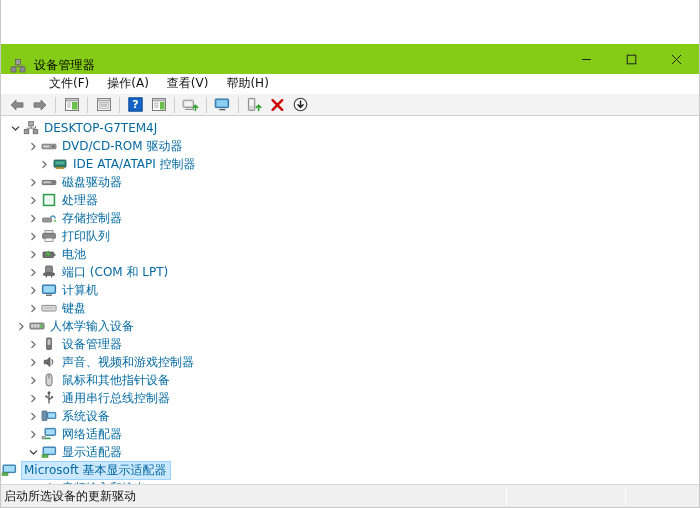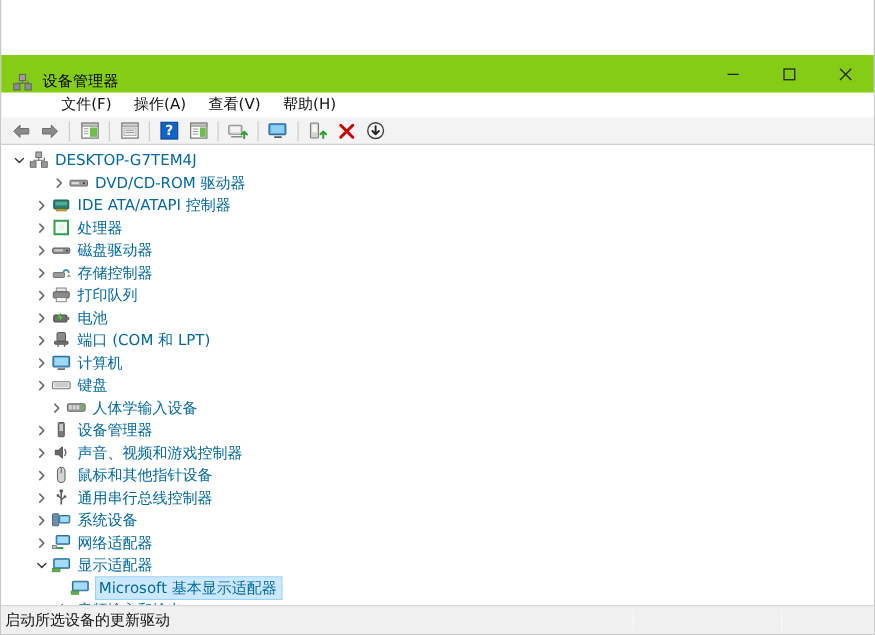--- a/index.html
+++ b/index.html
@@ -283,37 +283,37 @@
         <svg width="16" height="16" viewBox="0 0 16 16">
           <rect x="1.2" y="9.4" width="4.6" height="4.4" fill="#9a9a9a" stroke="#5e5e5e" stroke-width=".7"></rect>
           <rect x="10.2" y="9.4" width="4.6" height="4.4" fill="#9a9a9a" stroke="#5e5e5e" stroke-width=".7"></rect>
           <rect x="5.7" y="1.6" width="4.6" height="4.4" fill="#acacac" stroke="#5e5e5e" stroke-width=".7"></rect>
           <path d="M8 6v2.2M3.5 8.2h9V6" stroke="#6e6e6e" stroke-width=".9" fill="none"></path>
         </svg>
       </span>
       <span class="nlabel">DESKTOP-G7TEM4J</span>
     </div>
 
-    <div class="node" style="padding-left:38px">
+    <div class="node" style="padding-left:24px">
       <span class="chev">
         <svg width="9" height="9" viewBox="0 0 9 9">
             <path d="M2.8 1.3L6 4.5 2.8 7.7" fill="none" stroke="#6a6a6a" stroke-width="1.2" stroke-linecap="round" stroke-linejoin="round"></path>
           </svg>
       </span>
       <span class="nicon">
         <svg width="16" height="16" viewBox="0 0 16 16">
           <rect x="1" y="6.2" width="14" height="4.6" rx=".8" fill="#9d9d9d" stroke="#6a6a6a" stroke-width=".8"></rect>
           <rect x="2.2" y="7.6" width="6" height="1.8" fill="#d8d8d8"></rect>
           <circle cx="12.2" cy="8.5" r=".9" fill="#4a4a4a"></circle>
         </svg>
       </span>
       <span class="nlabel">DVD/CD-ROM 驱动器</span>
     </div>
 
-    <div class="node" style="padding-left:24px">
+    <div class="node" style="padding-left:35px">
       <span class="chev">
         <svg width="9" height="9" viewBox="0 0 9 9">
             <path d="M2.8 1.3L6 4.5 2.8 7.7" fill="none" stroke="#6a6a6a" stroke-width="1.2" stroke-linecap="round" stroke-linejoin="round"></path>
           </svg>
       </span>
       <span class="nicon">
         <svg width="16" height="16" viewBox="0 0 16 16">
           <rect x="2" y="4" width="12" height="7.2" rx=".8" fill="#2f7d6e" stroke="#1e5a50" stroke-width=".8"></rect>
           <rect x="3.4" y="5.4" width="9.2" height="3" fill="#4fae9a"></rect>
           <rect x="4" y="11.2" width="8" height="1.6" fill="#c8a23a" stroke="#9a7a22" stroke-width=".5"></rect>
@@ -323,51 +323,51 @@
     </div>
 
     <div class="node" style="padding-left:24px">
       <span class="chev">
         <svg width="9" height="9" viewBox="0 0 9 9">
             <path d="M2.8 1.3L6 4.5 2.8 7.7" fill="none" stroke="#6a6a6a" stroke-width="1.2" stroke-linecap="round" stroke-linejoin="round"></path>
           </svg>
       </span>
       <span class="nicon">
         <svg width="16" height="16" viewBox="0 0 16 16">
-          <rect x="2.6" y="2.6" width="10.8" height="10.8" fill="#ffffff" stroke="#2f9e4f" stroke-width="1.6"></rect>
-          <rect x="5.2" y="5.2" width="5.6" height="5.6" fill="#e8f6ea"></rect>
-        </svg>
-      </span>
-      <span class="nlabel">处理器</span>
-    </div>
-
-    <div class="node" style="padding-left:24px">
-      <span class="chev">
-        <svg width="9" height="9" viewBox="0 0 9 9">
-            <path d="M2.8 1.3L6 4.5 2.8 7.7" fill="none" stroke="#6a6a6a" stroke-width="1.2" stroke-linecap="round" stroke-linejoin="round"></path>
-          </svg>
-      </span>
-      <span class="nicon">
-        <svg width="16" height="16" viewBox="0 0 16 16">
           <rect x="1.2" y="6.4" width="13.6" height="4.2" rx=".8" fill="#8e8e8e" stroke="#5e5e5e" stroke-width=".8"></rect>
           <rect x="2.4" y="7.5" width="7" height="1.6" fill="#d0d0d0"></rect>
           <circle cx="12.6" cy="8.5" r=".8" fill="#3d3d3d"></circle>
         </svg>
       </span>
       <span class="nlabel">磁盘驱动器</span>
     </div>
 
     <div class="node" style="padding-left:24px">
       <span class="chev">
         <svg width="9" height="9" viewBox="0 0 9 9">
             <path d="M2.8 1.3L6 4.5 2.8 7.7" fill="none" stroke="#6a6a6a" stroke-width="1.2" stroke-linecap="round" stroke-linejoin="round"></path>
           </svg>
       </span>
       <span class="nicon">
         <svg width="16" height="16" viewBox="0 0 16 16">
+          <rect x="2.6" y="2.6" width="10.8" height="10.8" fill="#ffffff" stroke="#2f9e4f" stroke-width="1.6"></rect>
+          <rect x="5.2" y="5.2" width="5.6" height="5.6" fill="#e8f6ea"></rect>
+        </svg>
+      </span>
+      <span class="nlabel">处理器</span>
+    </div>
+
+    <div class="node" style="padding-left:24px">
+      <span class="chev">
+        <svg width="9" height="9" viewBox="0 0 9 9">
+            <path d="M2.8 1.3L6 4.5 2.8 7.7" fill="none" stroke="#6a6a6a" stroke-width="1.2" stroke-linecap="round" stroke-linejoin="round"></path>
+          </svg>
+      </span>
+      <span class="nicon">
+        <svg width="16" height="16" viewBox="0 0 16 16">
           <rect x="1.6" y="8" width="9" height="4" rx=".7" fill="#9a9a9a" stroke="#6a6a6a" stroke-width=".7"></rect>
           <path d="M9.5 7.5c2-2.6 4.6-1.4 4.6.9" fill="none" stroke="#3f8fbf" stroke-width="1.5"></path>
           <path d="M12.2 11.4l2-2 1.4 2z" fill="#4fae5a"></path>
         </svg>
       </span>
       <span class="nlabel">存储控制器</span>
     </div>
 
     <div class="node" style="padding-left:24px">
       <span class="chev">
@@ -442,21 +442,21 @@
       </span>
       <span class="nicon">
         <svg width="16" height="16" viewBox="0 0 16 16">
           <rect x="0.9" y="5.4" width="14.2" height="5.6" rx="1" fill="#e8e8e8" stroke="#7a7a7a" stroke-width=".9"></rect>
           <path d="M2.6 7.2h10.8M2.6 8.8h10.8" stroke="#b0b0b0" stroke-width=".8"></path>
         </svg>
       </span>
       <span class="nlabel">键盘</span>
     </div>
 
-    <div class="node" style="padding-left:36px">
+    <div class="node" style="padding-left:12px">
       <span class="chev">
         <svg width="9" height="9" viewBox="0 0 9 9">
             <path d="M2.8 1.3L6 4.5 2.8 7.7" fill="none" stroke="#6a6a6a" stroke-width="1.2" stroke-linecap="round" stroke-linejoin="round"></path>
           </svg>
       </span>
       <span class="nicon">
         <svg width="16" height="16" viewBox="0 0 16 16">
           <rect x="0.9" y="5" width="14.2" height="6" rx="1" fill="#9a9a9a" stroke="#6a6a6a" stroke-width=".8"></rect>
           <rect x="2.2" y="6.2" width="2.2" height="3.4" fill="#d8d8d8"></rect>
           <rect x="5.2" y="6.2" width="2.2" height="3.4" fill="#d8d8d8"></rect>
@@ -572,21 +572,21 @@
       <span class="nicon">
         <svg width="16" height="16" viewBox="0 0 16 16">
           <rect x="2" y="3" width="12.6" height="7.6" rx=".8" fill="#4f9fd6" stroke="#2f6f9f" stroke-width=".9"></rect>
           <rect x="3" y="4" width="10.6" height="5.6" fill="#a6dcf6"></rect>
           <rect x="1" y="10.8" width="6" height="2.6" fill="#5fb04f" stroke="#3f8f2f" stroke-width=".6"></rect>
         </svg>
       </span>
       <span class="nlabel">显示适配器</span>
     </div>
 
-    <div class="node selected" style="padding-left:55px">
+    <div class="node selected" style="">
       <span class="nicon">
         <svg width="16" height="16" viewBox="0 0 16 16">
           <rect x="2" y="3" width="12.6" height="7.6" rx=".8" fill="#4f9fd6" stroke="#2f6f9f" stroke-width=".9"></rect>
           <rect x="3" y="4" width="10.6" height="5.6" fill="#a6dcf6"></rect>
           <rect x="1" y="10.8" width="6" height="2.6" fill="#5fb04f" stroke="#3f8f2f" stroke-width=".6"></rect>
         </svg>
       </span>
       <span class="nlabel">Microsoft 基本显示适配器</span>
     </div>
 

